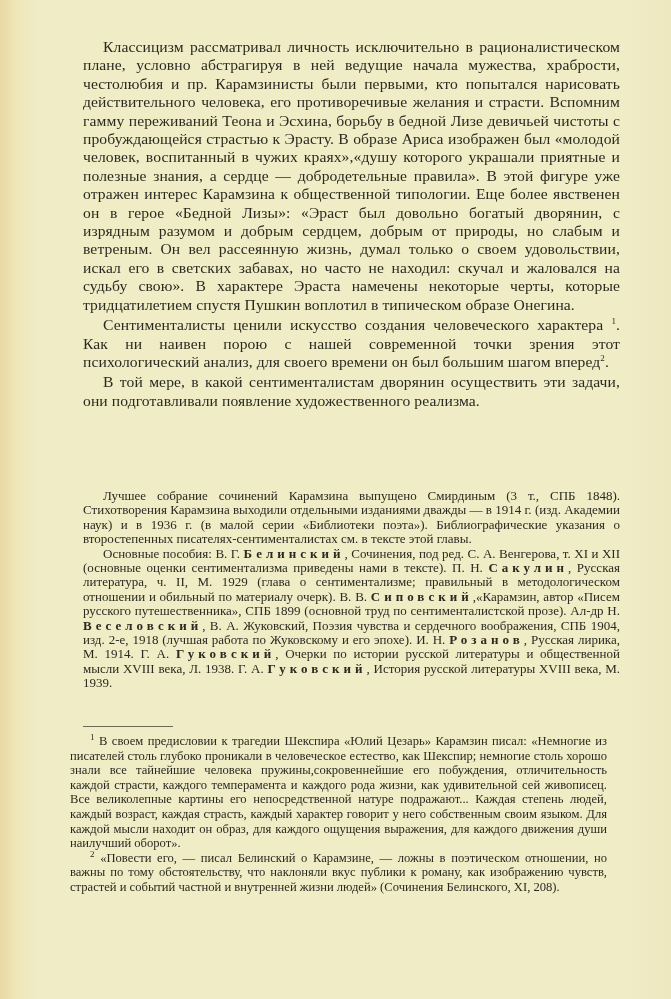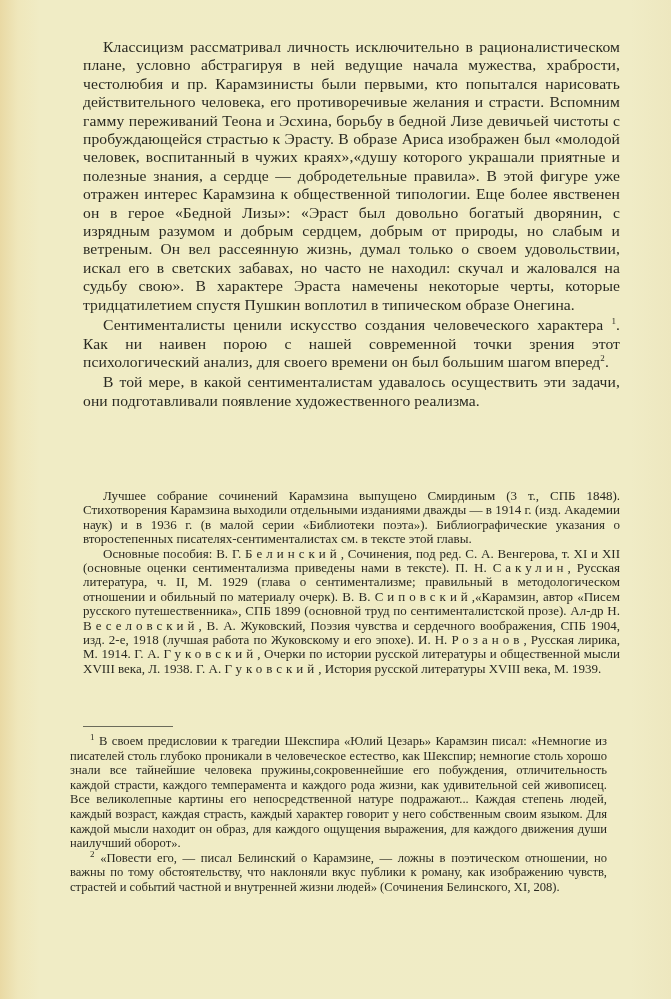--- a/index.html
+++ b/index.html
@@ -78,32 +78,32 @@
       font-size: 12.6px;
       line-height: 14.6px;
       text-align: justify;
     }
     .footnotes p {
       margin: 0;
       text-indent: 20px;
       text-align: justify;
       text-align-last: left;
     }
-    .sp { letter-spacing: 4px; }
+    .sp { letter-spacing: 4px; font-weight: bold; }
     sup { font-size: 9px; line-height: 0; }
   </style>
 </head>
 <body>
 
 <div class="page">
 
   <div class="body-text">
     <p>Классицизм рассматривал личность исключительно в рационалистическом плане, условно абстрагируя в ней ведущие начала мужества, храбрости, честолюбия и пр. Карамзинисты были первыми, кто попытался нарисовать действительного человека, его противоречивые желания и страсти. Вспомним гамму переживаний Теона и Эсхина, борьбу в бедной Лизе девичьей чистоты с пробуждающейся страстью к Эрасту. В образе Ариса изображен был «молодой человек, воспитанный в чужих краях»,«душу которого украшали приятные и полезные знания, а сердце — добродетельные правила». В этой фигуре уже отражен интерес Карамзина к общественной типологии. Еще более явственен он в герое «Бедной Лизы»: «Эраст был довольно богатый дворянин, с изрядным разумом и добрым сердцем, добрым от природы, но слабым и ветреным. Он вел рассеянную жизнь, думал только о своем удовольствии, искал его в светских забавах, но часто не находил: скучал и жаловался на судьбу свою». В характере Эраста намечены некоторые черты, которые тридцатилетием спустя Пушкин воплотил в типическом образе Онегина.</p>
     <p class="spaced"><span>Сентименталисты ценили искусство создания человеческого характера</span> <sup>1</sup><span>. Как ни наивен порою с нашей современной точки зрения этот психологический анализ, для своего времени он был большим шагом вперед</span><sup>2</sup><span>.</span></p>
-    <p class="spaced">В той мере, в какой сентименталистам удавалось осуществить эти задачи, они подготавливали появление художественного реализма.</p>
+    <p class="spaced">В той мере, в какой сентименталистам дворянин осуществить эти задачи, они подготавливали появление художественного реализма.</p>
   </div>
 
 
   <div class="sources">
     <p>Лучшее собрание сочинений Карамзина выпущено Смирдиным (3 т., СПБ 1848). Стихотворения Карамзина выходили отдельными изданиями дважды — в 1914 г. (изд. Академии наук) и в 1936 г. (в малой серии «Библиотеки поэта»). Библиографические указания о второстепенных писателях-сентименталистах см. в тексте этой главы.</p>
     <p><span>Основные пособия: В. Г. </span><span class="sp">Белинский</span><span>, Сочинения, под ред. С. А. Венгерова, т. XI и XII (основные оценки сентиментализма приведены нами в тексте). П. Н. </span><span class="sp">Сакулин</span><span>, Русская литература, ч. II, М. 1929 (глава о сентиментализме; правильный в методологическом отношении и обильный по материалу очерк). В. В. </span><span class="sp">Сиповский</span><span>,«Карамзин, автор «Писем русского путешественника», СПБ 1899 (основной труд по сентименталистской прозе). Ал-др Н. </span><span class="sp">Веселовский</span><span>, В. А. Жуковский, Поэзия чувства и сердечного воображения, СПБ 1904, изд. 2-е, 1918 (лучшая работа по Жуковскому и его эпохе). И. Н. </span><span class="sp">Розанов</span><span>, Русская лирика, М. 1914. Г. А. </span><span class="sp">Гуковский</span><span>, Очерки по истории русской литературы и общественной мысли XVIII века, Л. 1938. Г. А. </span><span class="sp">Гуковский</span><span>, История русской литературы XVIII века, М. 1939.</span></p>
   </div>
 
   <div class="sep"></div>
 

